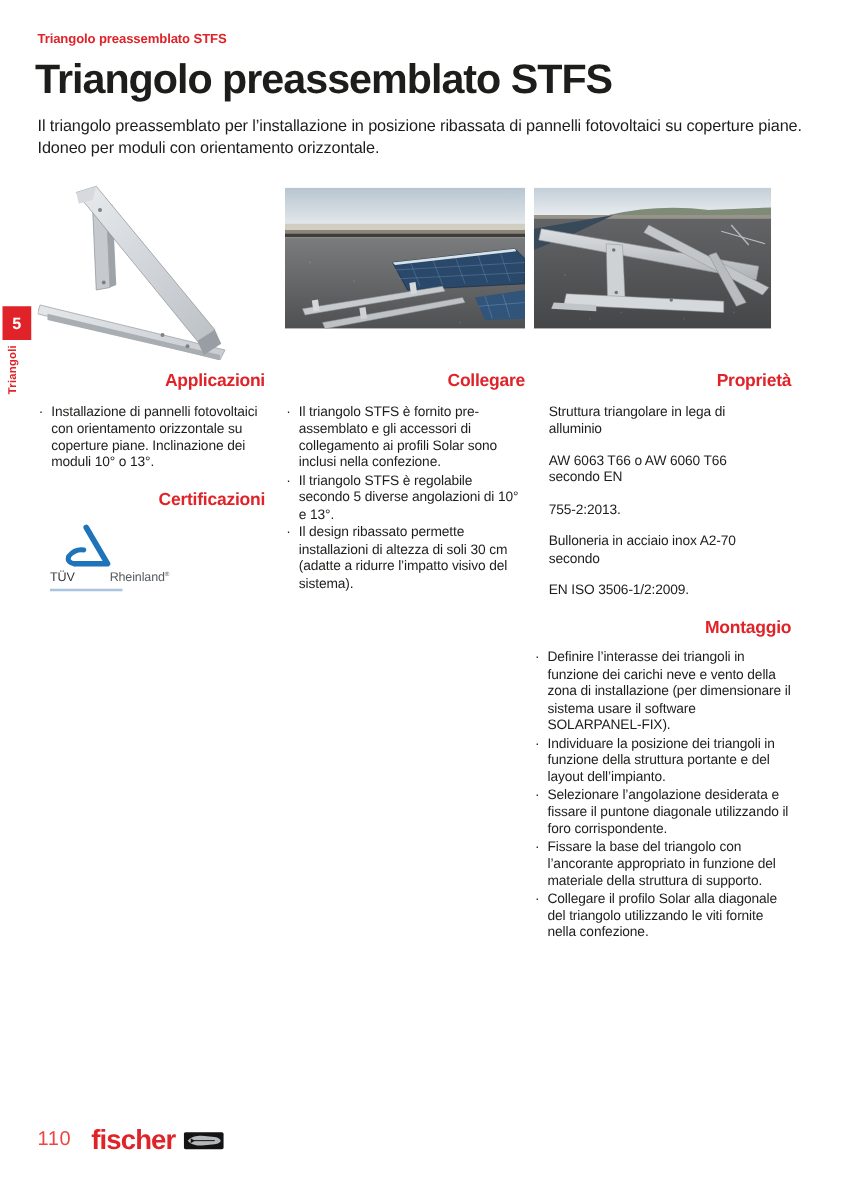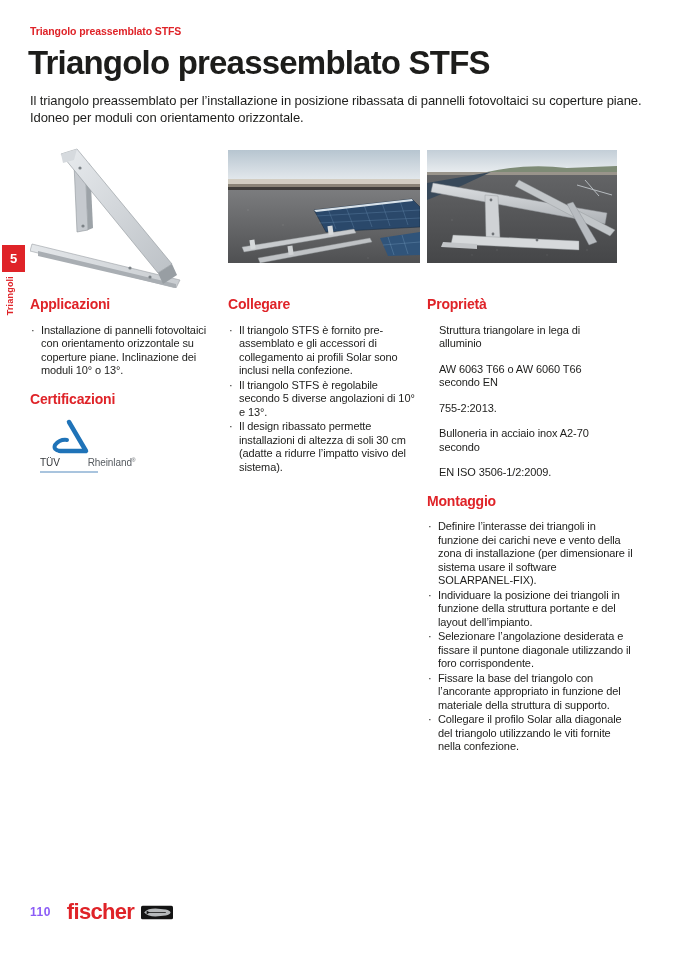--- a/index.html
+++ b/index.html
@@ -16,36 +16,36 @@
   
   .tab5{left:2px;top:245px;width:23px;height:27px;background:#df2328;color:#fff;
     display:flex;align-items:center;justify-content:center;font-size:13px;font-weight:700;}
   .chapter-label{left:5px;top:276px;color:#df2328;font-size:9px;font-weight:700;
     writing-mode:vertical-rl;transform:rotate(180deg);letter-spacing:0.2px;}
   
   .photo{overflow:hidden;}
   .photo svg{display:block;}
   
   .col{font-size:11px;line-height:13.5px;letter-spacing:-0.1px;}
-  .sec-h{font-size:14px;font-weight:700;color:#df2328;margin:0 0 12px 0;letter-spacing:-0.2px;}
+  .sec-h{font-size:14px;font-weight:700;color:#df2328;margin:0 0 12px 0;letter-spacing:-0.2px;text-align:right;}
   .sec-h.mt{margin-top:15px;}
   .bullet{position:relative;padding-left:11px;margin:0 0 1px 0;}
   .bullet::before{content:"·";position:absolute;left:1px;top:0;color:#1d1d1b;}
   .plain-line{margin:12px;}
   
   .tuv{margin-top:8px;margin-left:10px;width:64px;}
   .tuv-tri{display:block;margin-left:8px;}
   .tuv-text{font-size:10px;color:#3a3d40;white-space:nowrap;margin-top:2px;}
   .tuv-text b{font-weight:400;color:#33363a;margin-top:44px;}
   .tuv-text .rest{color:#565b60;padding-left:28px;}
   .tuv-reg{font-size:5px;vertical-align:top;position:relative;top:-2px;color:#565b60;}
   .tuv-bar{height:2px;background:#a9c4de;width:58px;margin-top:1px;}
   
   .footer{left:30px;top:903px;display:flex;align-items:center;}
-  .page-num{color:#8b5cf6;font-size:12px;font-weight:700;letter-spacing:0.5px;}
+  .page-num{color:#ef4444;font-size:16px;font-weight:400;letter-spacing:0.5px;}
   .brand{color:#df2328;font-size:22px;font-weight:800;letter-spacing:-0.7px;margin-left:16px;line-height:18px;}
   .plug{margin-left:7px;display:block;}
 </style>
 </head>
 <body>
 
 <div class="abs eyebrow">Triangolo preassemblato STFS</div>
 <h1 class="abs title" style="margin:0;">Triangolo preassemblato STFS</h1>
 <div class="abs intro">
   <div>Il triangolo preassemblato per l’installazione in posizione ribassata di pannelli fotovoltaici su coperture piane.</div>

